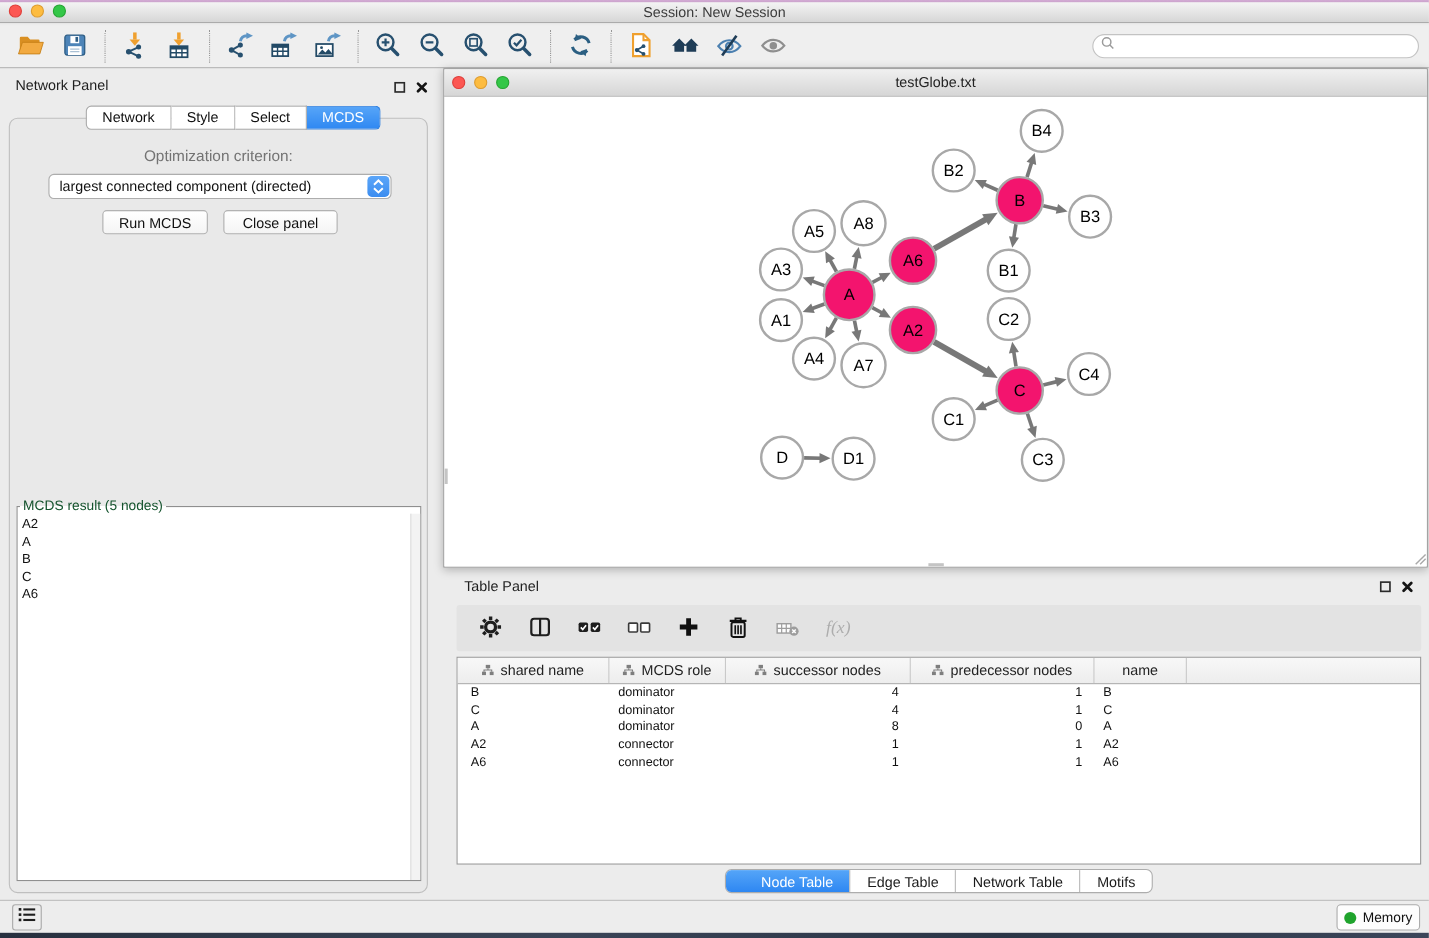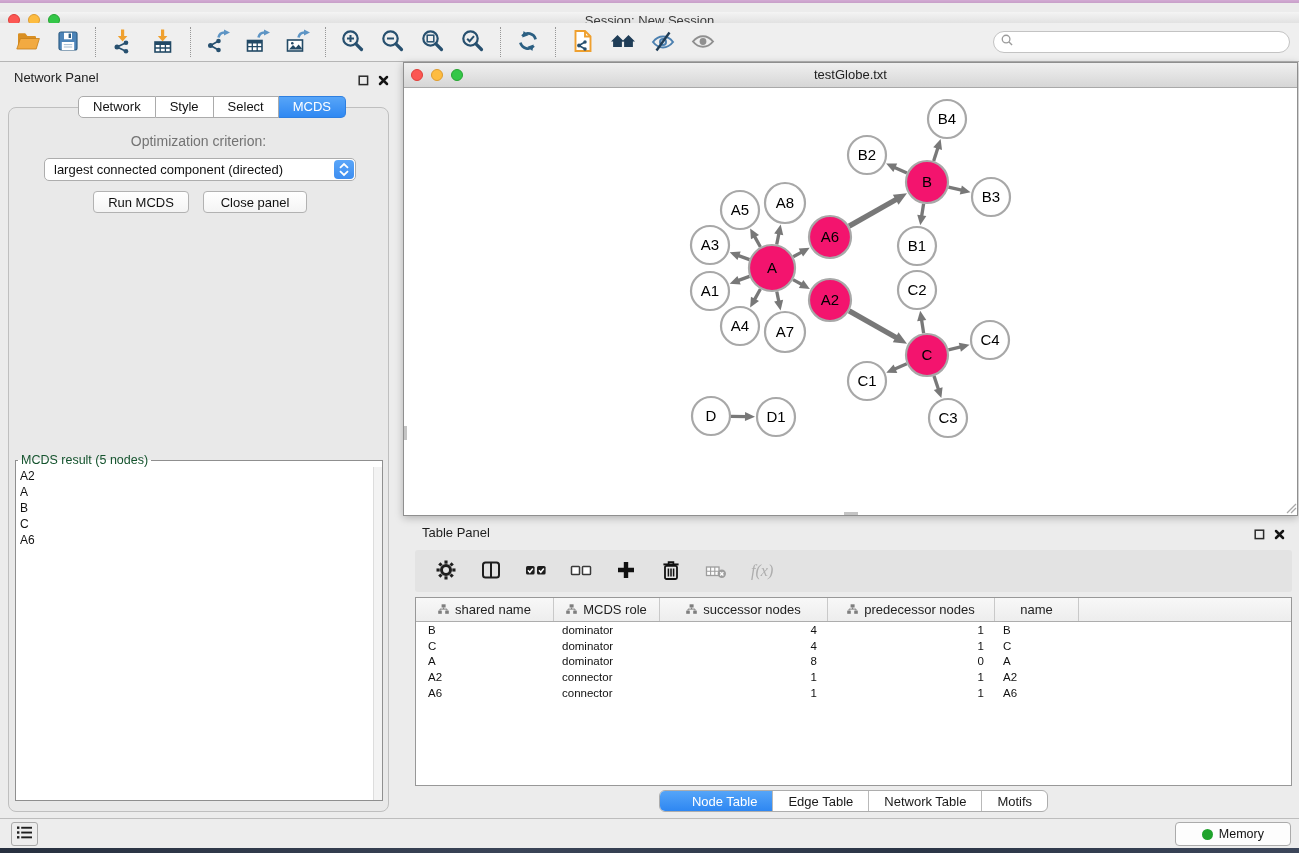--- a/index.html
+++ b/index.html
@@ -2,21 +2,21 @@
 <html><head>
 <meta charset="utf-8">
 <style>
   * { margin:0; padding:0; box-sizing:border-box; }
   html,body { width:1299px; height:853px; overflow:hidden; }
   body { font-family:"Liberation Sans", sans-serif; background:#ECECEC; position:relative; }
   .screen { position:absolute; inset:0; width:1299px; height:853px; background:#ECECEC; }
 
   
   .top-strip { position:absolute; left:0; top:0; right:0; height:3px; background:linear-gradient(#D3ABD4,#C79FC8); }
-  .titlebar { position:absolute; left:0; top:12px; right:0; height:19px; background:linear-gradient(#F4F4F4,#D6D6D6); border-bottom:1px solid #ABABAB; }
+  .titlebar { position:absolute; left:0; top:2px; right:0; height:19px; background:linear-gradient(#F4F4F4,#D6D6D6); border-bottom:1px solid #ABABAB; }
   .lights { position:absolute; left:8px; top:2px; display:flex; gap:8px; }
   .light { width:12px; height:12px; border-radius:50%; }
   .light.red { background:#FC5753; border:1px solid #DF3E3A; }
   .light.yellow { background:#FDBC40; border:1px solid #DE9C2E; }
   .light.green { background:#34C748; border:1px solid #25A532; }
   .win-title { text-align:center; font-size:13px; line-height:18px; color:#3C3C3C; }
 
   .toolbar { position:absolute; left:0; top:23px; right:0; height:39px; background:#EFEFEF; border-bottom:1px solid #B5B5B5; display:flex; align-items:center; padding-left:12px; }
   .tb-buttons { display:flex; align-items:center; }
   .tb-group { display:flex; align-items:center; gap:8px; }
@@ -66,21 +66,21 @@
 
   .tp-tabs-bar { position:absolute; left:415px; top:790px; width:877px; display:flex; justify-content:center; }
   .seg-control { display:flex; height:22px; border:1px solid #ADADAD; border-radius:6px; overflow:hidden; background:#FFF; }
   .seg { padding:0 15px; font-size:13px; line-height:21px; color:#1A1A1A; border-left:1px solid #B9B9B9; }
   .seg:first-child { border-left:none;padding-left:32px; }
   .seg.active { background:linear-gradient(#55A5F8,#2E87F2); color:#FFF; }
 
   
   .status-bar { position:absolute; left:0; top:818px; right:0; height:30px; background:#EDEDED; border-top:1px solid #BDBDBD; }
   .panel-toggle { position:absolute; left:11px; top:3px; width:27px; height:24px; background:#EDEDED; border:1px solid #A9A9A9; border-radius:3px; display:flex; align-items:center; justify-content:center; }
-  .memory-btn { position:absolute; right:8px; top:3px; height:24px; padding:0 26px; background:#FDFDFD; border:1px solid #ABABAB; border-radius:4px; display:flex; align-items:center; gap:6px; font-size:12.5px; color:#111; }
+  .memory-btn { position:absolute; right:8px; top:3px; height:24px; padding:0 6px; background:#FDFDFD; border:1px solid #ABABAB; border-radius:4px; display:flex; align-items:center; gap:6px; font-size:12.5px; color:#111; }
   .mem-dot { width:11px; height:11px; border-radius:50%; }
   .bottom-strip { position:absolute; left:0; bottom:0; right:0; height:5px; background:linear-gradient(90deg,#27303F,#3A4457 40%,#2B3546 70%,#3C465A); }
 </style>
 </head>
 <body>
 
 <div class="screen">
   <div class="top-strip"></div>
 
   <div class="titlebar">

